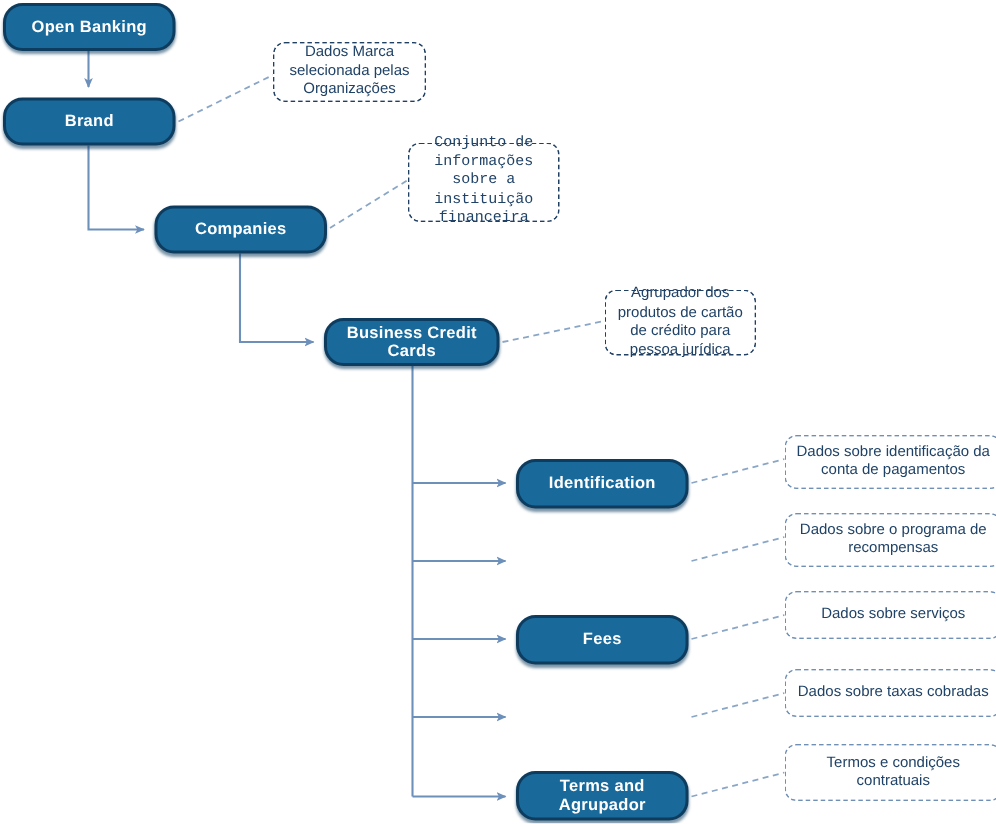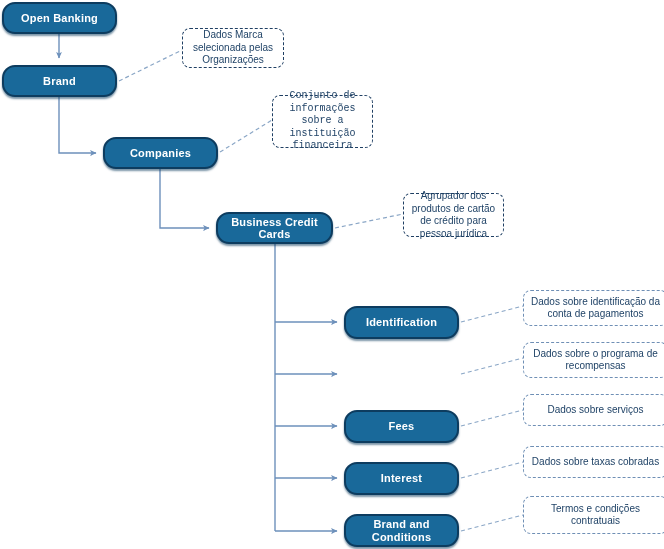--- a/index.html
+++ b/index.html
@@ -114,26 +114,23 @@
 
   <div class="node" style="left:344px;top:306px;width:115px;height:33px;">
     <span>Identification</span>
   </div>
 
 
   <div class="node" style="left:344px;top:410px;width:115px;height:33px;">
     <span>Fees</span>
   </div>
 
-  <div class="node" style="left:344px;top:462px;width:115px;height:33px;">
-    <span>Interest</span>
-  </div>
 
   <div class="node" style="left:344px;top:514px;width:115px;height:33px;">
-    <span>Brand and Conditions</span>
+    <span>Terms and Agrupador</span>
   </div>
 
   <div class="callout" style="left:182px;top:28px;width:102px;height:40px;">
     <span>Dados Marca
 selecionada pelas
 Organizações</span>
   </div>
 
   <div class="callout" style="left:272px;top:95px;width:101px;height:53px;font-family:Liberation Mono, monospace;">
     <span>Conjunto de

